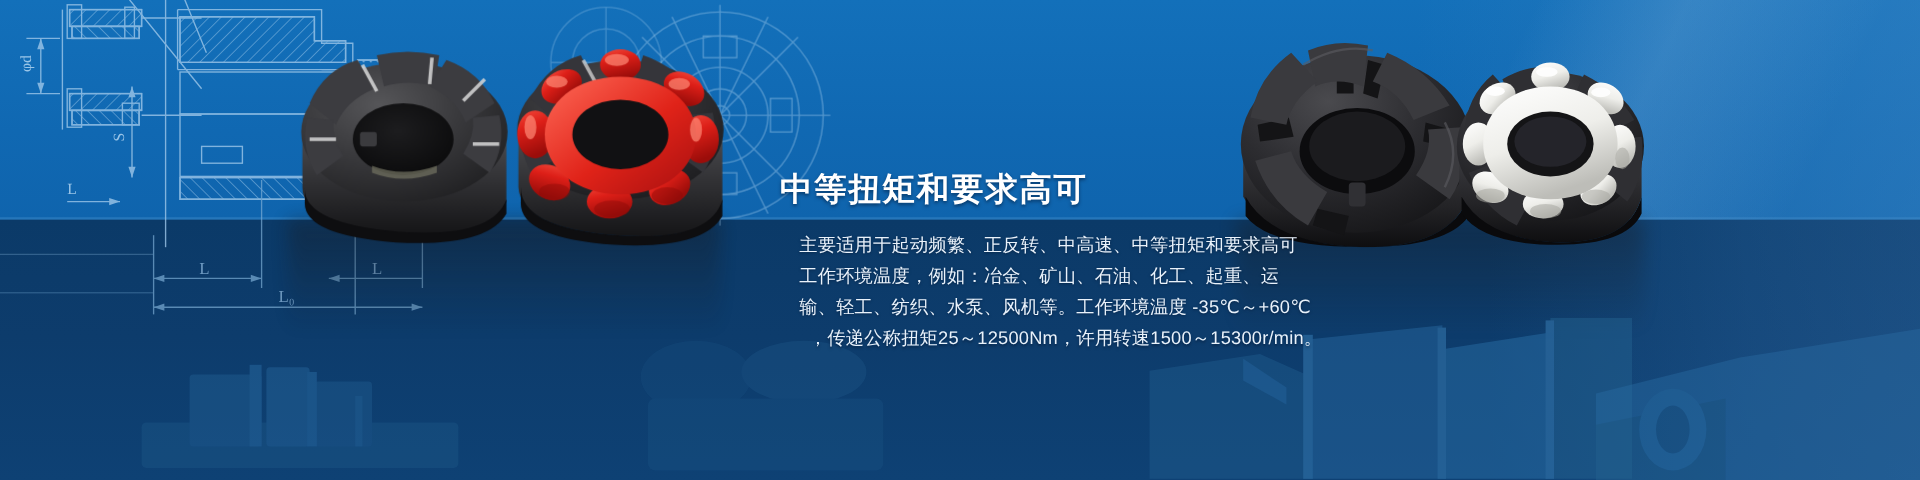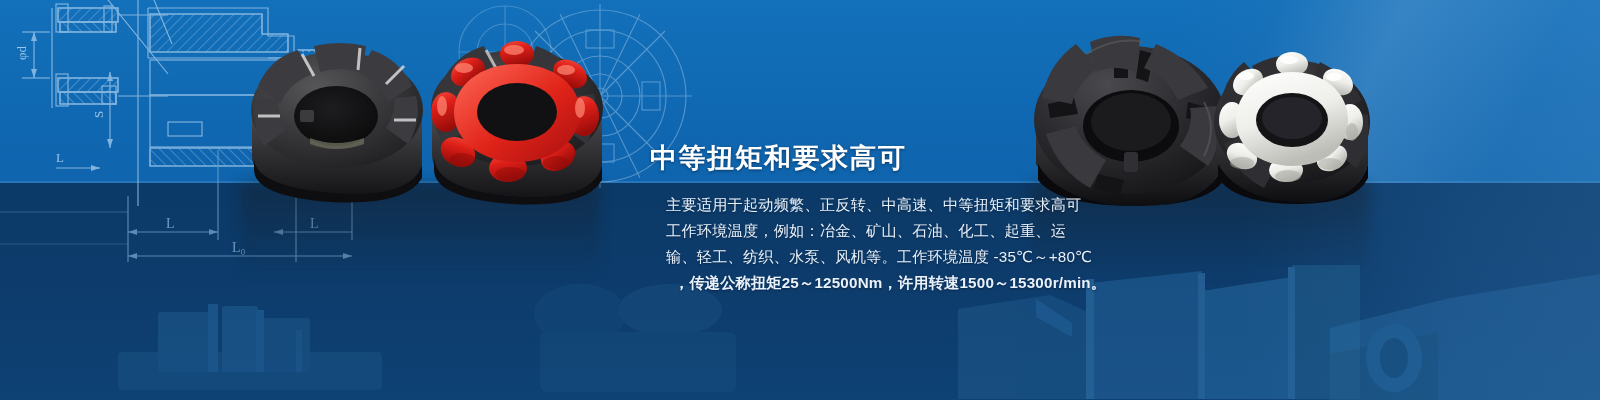--- a/index.html
+++ b/index.html
@@ -73,21 +73,21 @@
     white-space:nowrap;
   }
   .desc{
     position:absolute;left:650px;top:192px;width:404px;
     color:#e9f2fb;font-size:15.2px;line-height:26px;
     letter-spacing:.2px;
     text-shadow:0 1px 2px rgba(0,18,40,.5);
     margin-left:16px;
   }
   .desc div{white-space:nowrap;}
-  .desc .ln4{text-indent:8px;font-weight:bold;}
+  .desc .ln4{text-indent:8px;}
 </style>
 </head>
 <body>
 
 <div class="banner">
 
   <div class="band-top"></div>
   <div class="band-bottom"></div>
   <div class="seam"></div>
   <div class="right-wash"></div>
@@ -488,17 +488,17 @@
       </g>
       <path d="M190 150 Q210 186 272 188 Q330 188 340 150 L340 164 Q328 190 270 190 Q208 190 190 164 Z" fill="#0a0a0c"></path>
     </g>
   </svg>
 
   <div class="title">中等扭矩和要求高可</div>
 
   <div class="desc">
     <div class="ln1">主要适用于起动频繁、正反转、中高速、中等扭矩和要求高可</div>
     <div class="ln2">工作环境温度，例如：冶金、矿山、石油、化工、起重、运</div>
-    <div class="ln3">输、轻工、纺织、水泵、风机等。工作环境温度 -35℃～+80℃</div>
+    <div class="ln3">输、轻工、纺织、水泵、风机等。工作环境温度 -35℃～+60℃</div>
     <div class="ln4">，传递公称扭矩25～12500Nm，许用转速1500～15300r/min。</div>
   </div>
 
 </div>
 
 </body></html>

